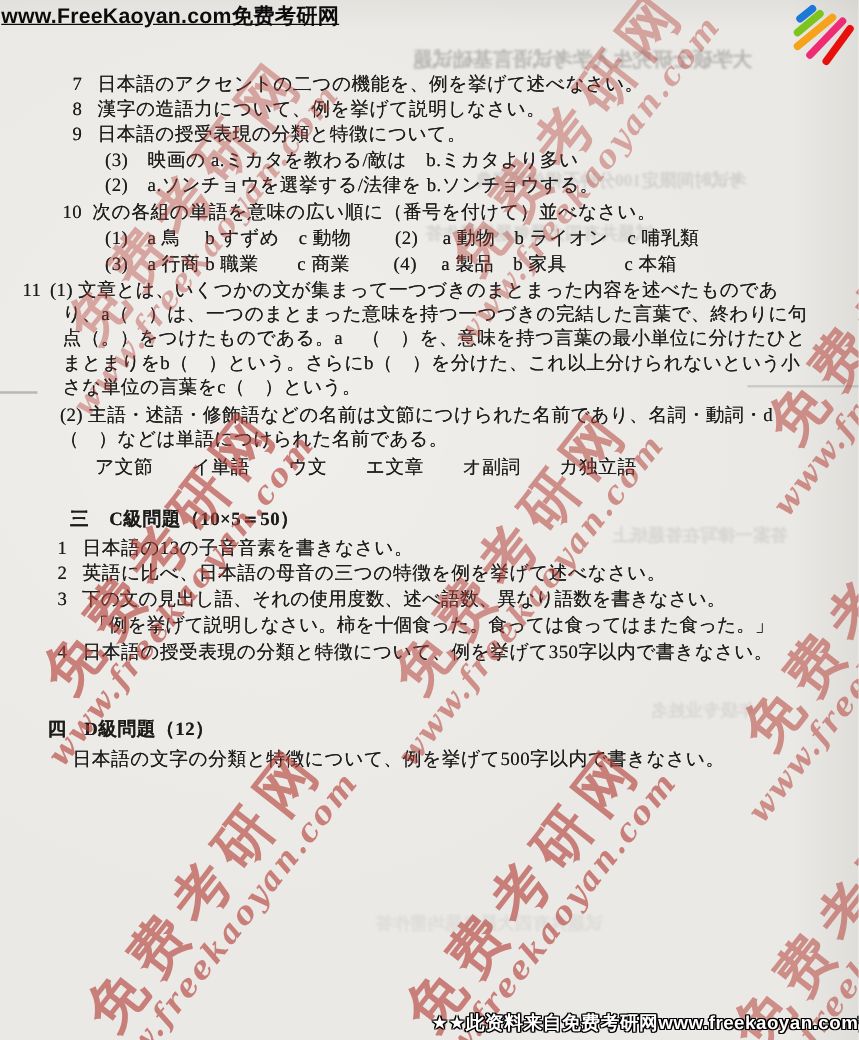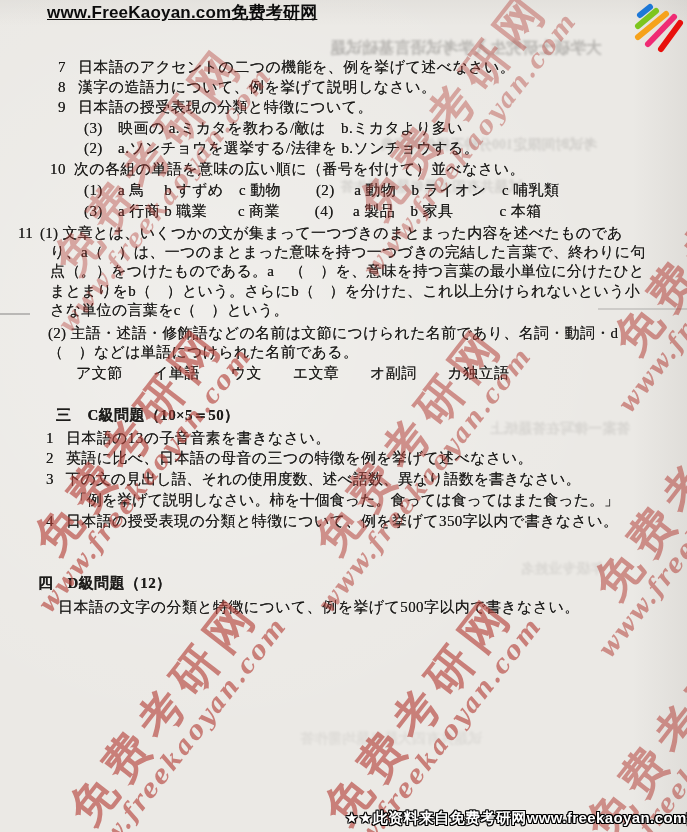--- a/index.html
+++ b/index.html
@@ -14,21 +14,21 @@
       radial-gradient(circle at 30% 40%, rgba(255,255,255,.25), rgba(0,0,0,0) 60%);
     font-family:"Liberation Serif","DejaVu Serif",serif;
     color:#1d1c1a;
   }
   
   .hdr{
     position:absolute;left:1px;top:1px;
     font-family:"Liberation Sans","DejaVu Sans",sans-serif;
     font-size:17px;font-weight:bold;color:#0c0c0c;
     text-decoration:underline;letter-spacing:.2px;
-    white-space:nowrap;z-index:30;padding-left:46px;
+    white-space:nowrap;z-index:30;
   }
   .ftr{
     position:absolute;left:345px;top:809px;
     font-family:"Liberation Sans","DejaVu Sans",sans-serif;
     font-size:15px;font-weight:bold;color:#ffffff;
     white-space:nowrap;z-index:30;letter-spacing:.4px;
     text-shadow:-1px -1px 0 #000,1px -1px 0 #000,-1px 1px 0 #000,1px 1px 0 #000,
                  0 -1px 0 #000,0 1px 0 #000,-1px 0 0 #000,1px 0 0 #000;
   }
   .logo{position:absolute;right:3px;top:3px;z-index:30;}

